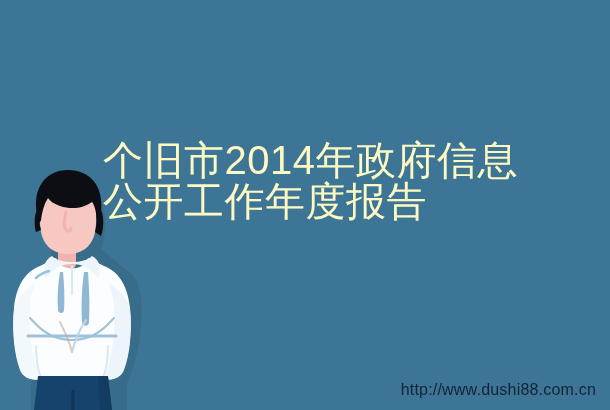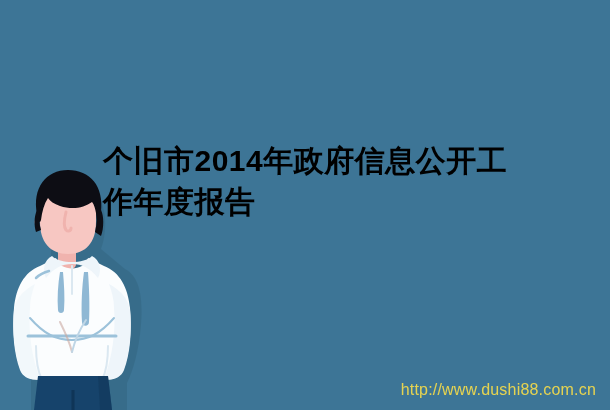--- a/index.html
+++ b/index.html
@@ -25,35 +25,35 @@
     height: 250px;
     pointer-events: none;
   }
 
   
   #title {
     position: absolute;
     left: 103px;
     top: 140px;
     width: 420px;
-    color: #000000;
-    font-size: 30px;
+    color: #fef9c3;
+    font-size: 40px;
     line-height: 41px;
-    font-weight: 700;
+    font-weight: 400;
     letter-spacing: 0.5px;
     white-space: pre-wrap;
     word-break: break-all;
   }
 
   
   #watermark {
     position: absolute;
     right: 14px;
     bottom: 10px;
-    color: #fde047;
+    color: #0f172a;
     opacity: 0.88;
     font-size: 16px;
     line-height: 20px;
     letter-spacing: 0.2px;
     white-space: nowrap;
   }
 </style>
 </head>
 <body>
 

